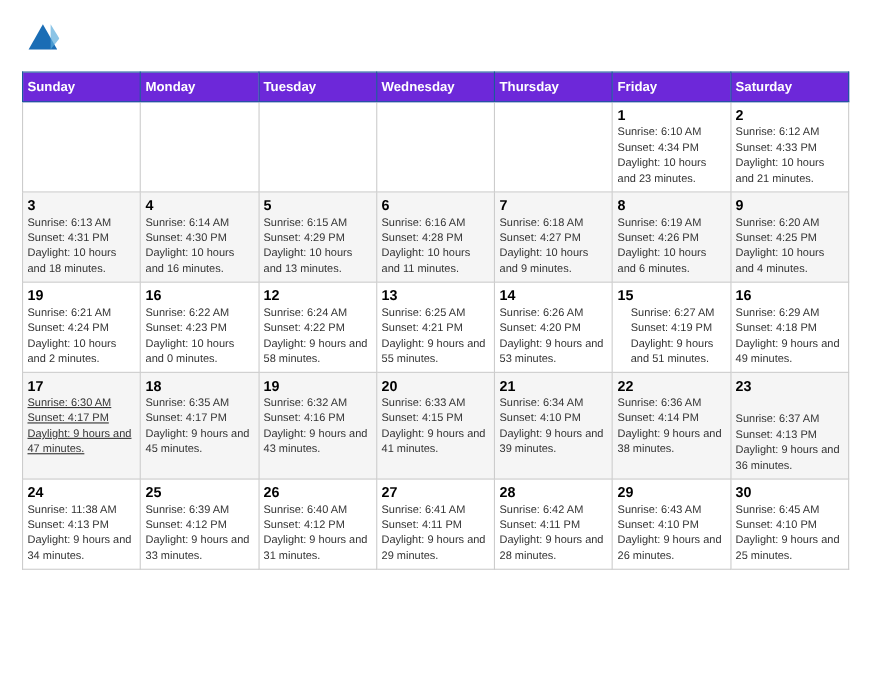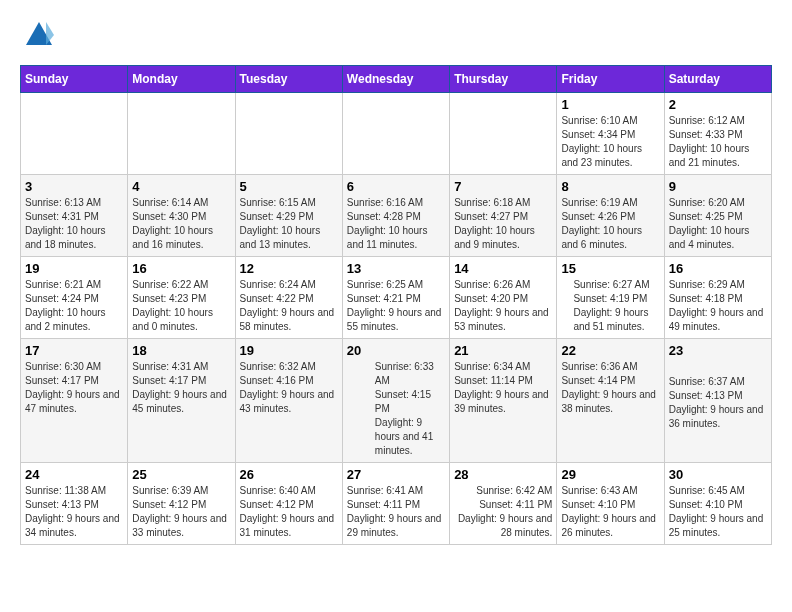--- a/index.html
+++ b/index.html
@@ -222,46 +222,46 @@
         <td>
           <span class="day-number">16</span>
           <div class="day-info" style="white-space: pre-line;">Sunrise: 6:29 AM
 Sunset: 4:18 PM
 Daylight: 9 hours and 49 minutes.</div>
         </td>
       </tr>
       <tr>
         <td>
           <span class="day-number">17</span>
-          <div class="day-info" style="white-space: pre-line;">Sunrise: 6:30 AM
+          <div class="day-info" style="white-space: pre-line; text-decoration: underline;">Sunrise: 6:30 AM
 Sunset: 4:17 PM
 Daylight: 9 hours and 47 minutes.</div>
         </td>
         <td>
           <span class="day-number">18</span>
-          <div class="day-info" style="white-space: pre-line;">Sunrise: 4:31 AM
+          <div class="day-info" style="white-space: pre-line;">Sunrise: 6:35 AM
 Sunset: 4:17 PM
 Daylight: 9 hours and 45 minutes.</div>
         </td>
         <td>
           <span class="day-number">19</span>
           <div class="day-info" style="white-space: pre-line;">Sunrise: 6:32 AM
 Sunset: 4:16 PM
 Daylight: 9 hours and 43 minutes.</div>
         </td>
         <td>
           <span class="day-number">20</span>
-          <div class="day-info" style="white-space: pre-line; margin-left: 28px;">Sunrise: 6:33 AM
+          <div class="day-info" style="white-space: pre-line;">Sunrise: 6:33 AM
 Sunset: 4:15 PM
 Daylight: 9 hours and 41 minutes.</div>
         </td>
         <td>
           <span class="day-number">21</span>
           <div class="day-info" style="white-space: pre-line;">Sunrise: 6:34 AM
-Sunset: 11:14 PM
+Sunset: 4:10 PM
 Daylight: 9 hours and 39 minutes.</div>
         </td>
         <td>
           <span class="day-number">22</span>
           <div class="day-info" style="white-space: pre-line;">Sunrise: 6:36 AM
 Sunset: 4:14 PM
 Daylight: 9 hours and 38 minutes.</div>
         </td>
         <td>
           <span class="day-number">23</span>
@@ -290,21 +290,21 @@
 Daylight: 9 hours and 31 minutes.</div>
         </td>
         <td>
           <span class="day-number">27</span>
           <div class="day-info" style="white-space: pre-line;">Sunrise: 6:41 AM
 Sunset: 4:11 PM
 Daylight: 9 hours and 29 minutes.</div>
         </td>
         <td>
           <span class="day-number">28</span>
-          <div class="day-info" style="white-space: pre-line; text-align: right;">Sunrise: 6:42 AM
+          <div class="day-info" style="white-space: pre-line;">Sunrise: 6:42 AM
 Sunset: 4:11 PM
 Daylight: 9 hours and 28 minutes.</div>
         </td>
         <td>
           <span class="day-number">29</span>
           <div class="day-info" style="white-space: pre-line;">Sunrise: 6:43 AM
 Sunset: 4:10 PM
 Daylight: 9 hours and 26 minutes.</div>
         </td>
         <td>

